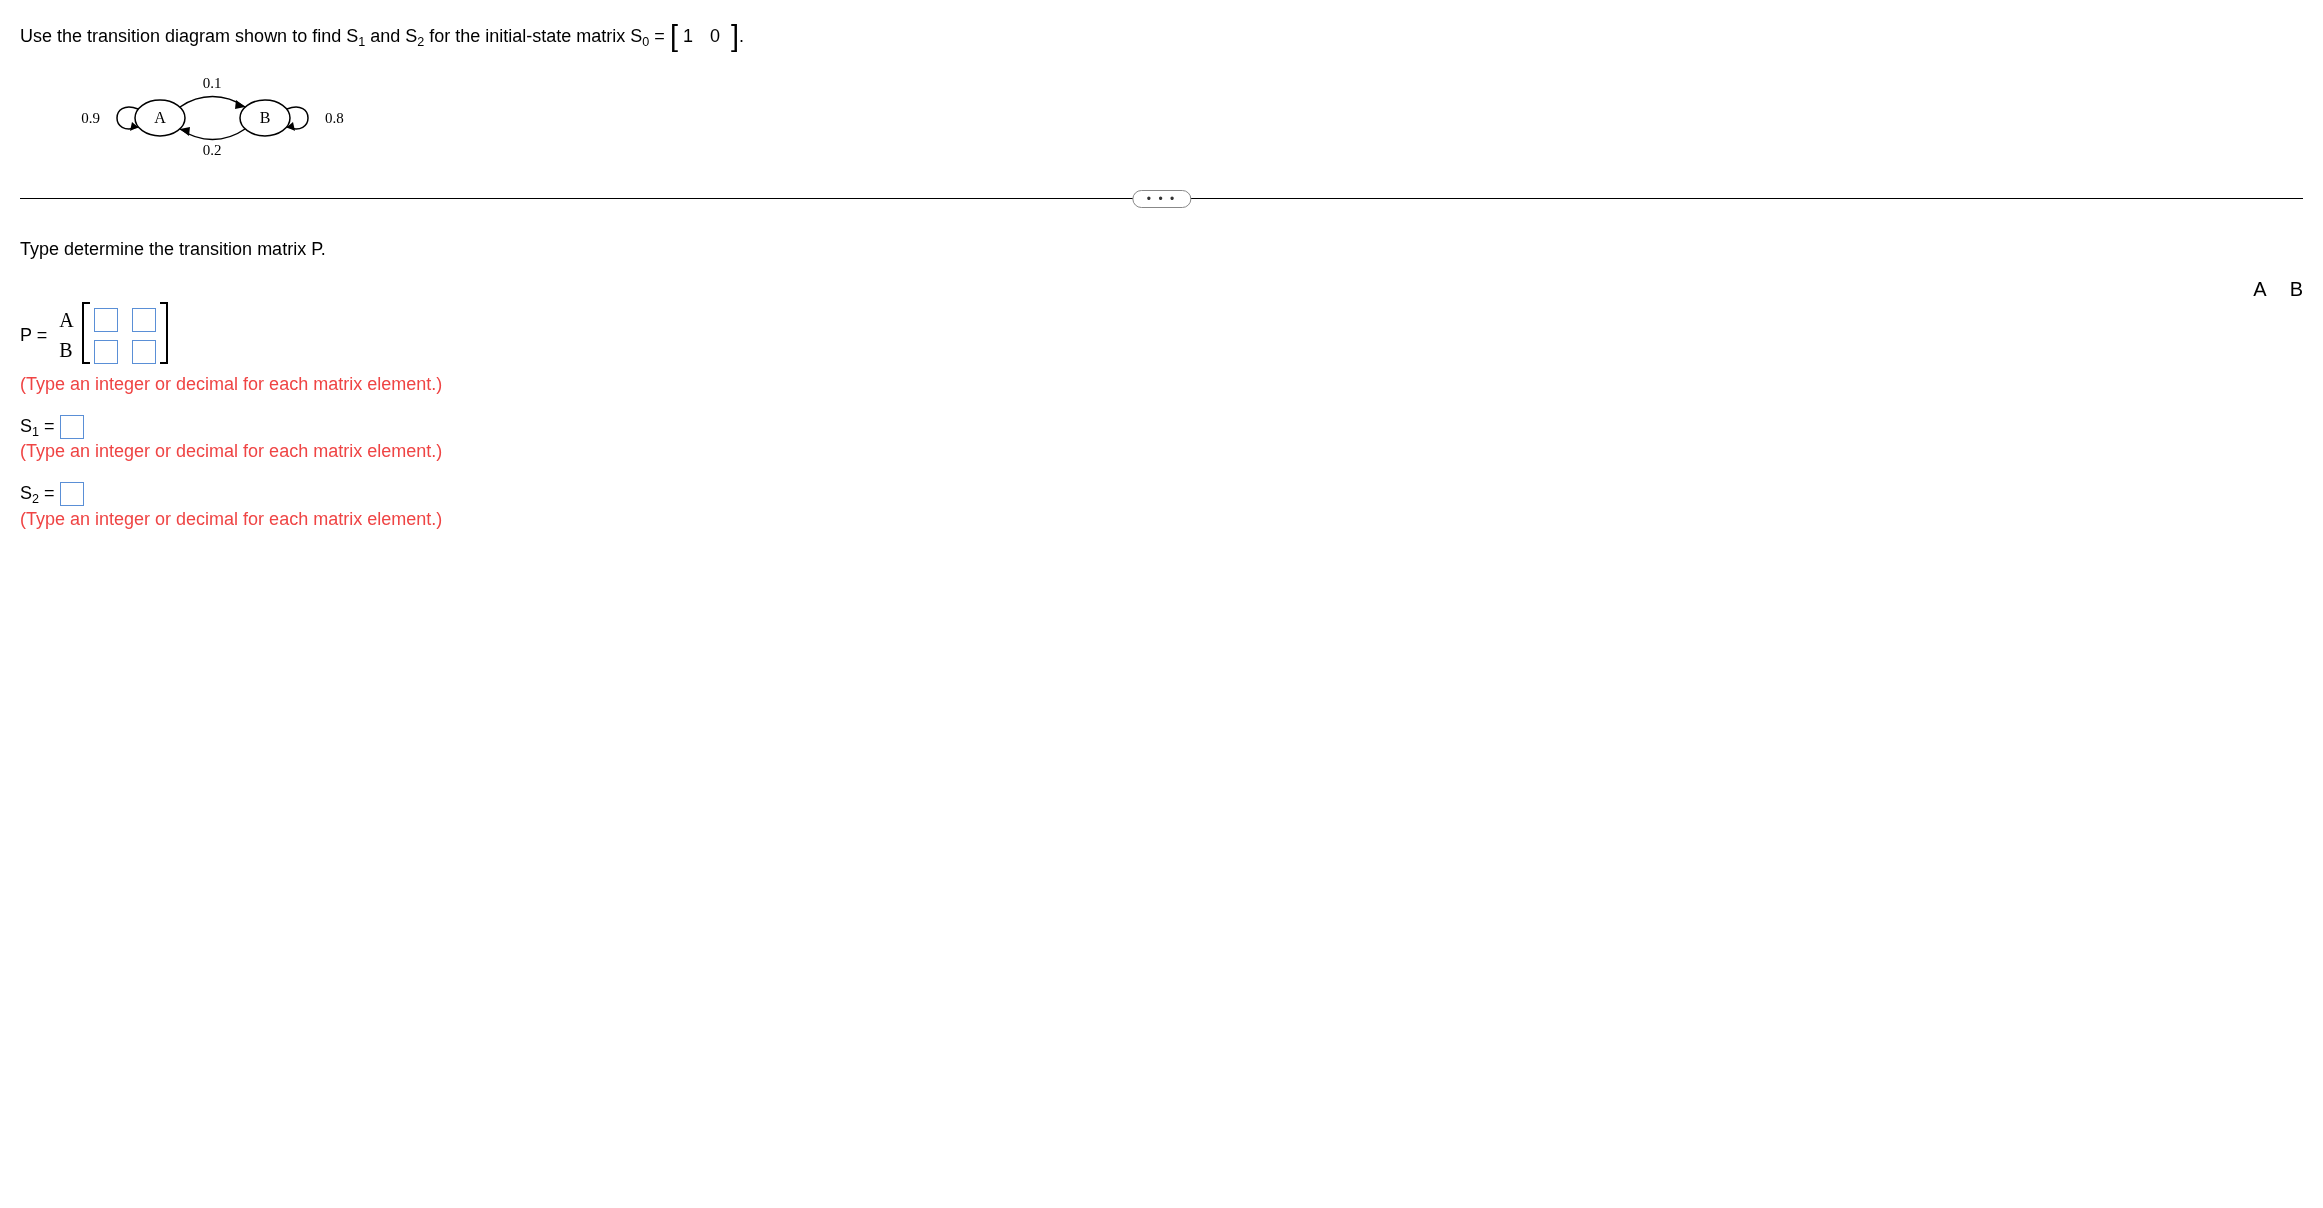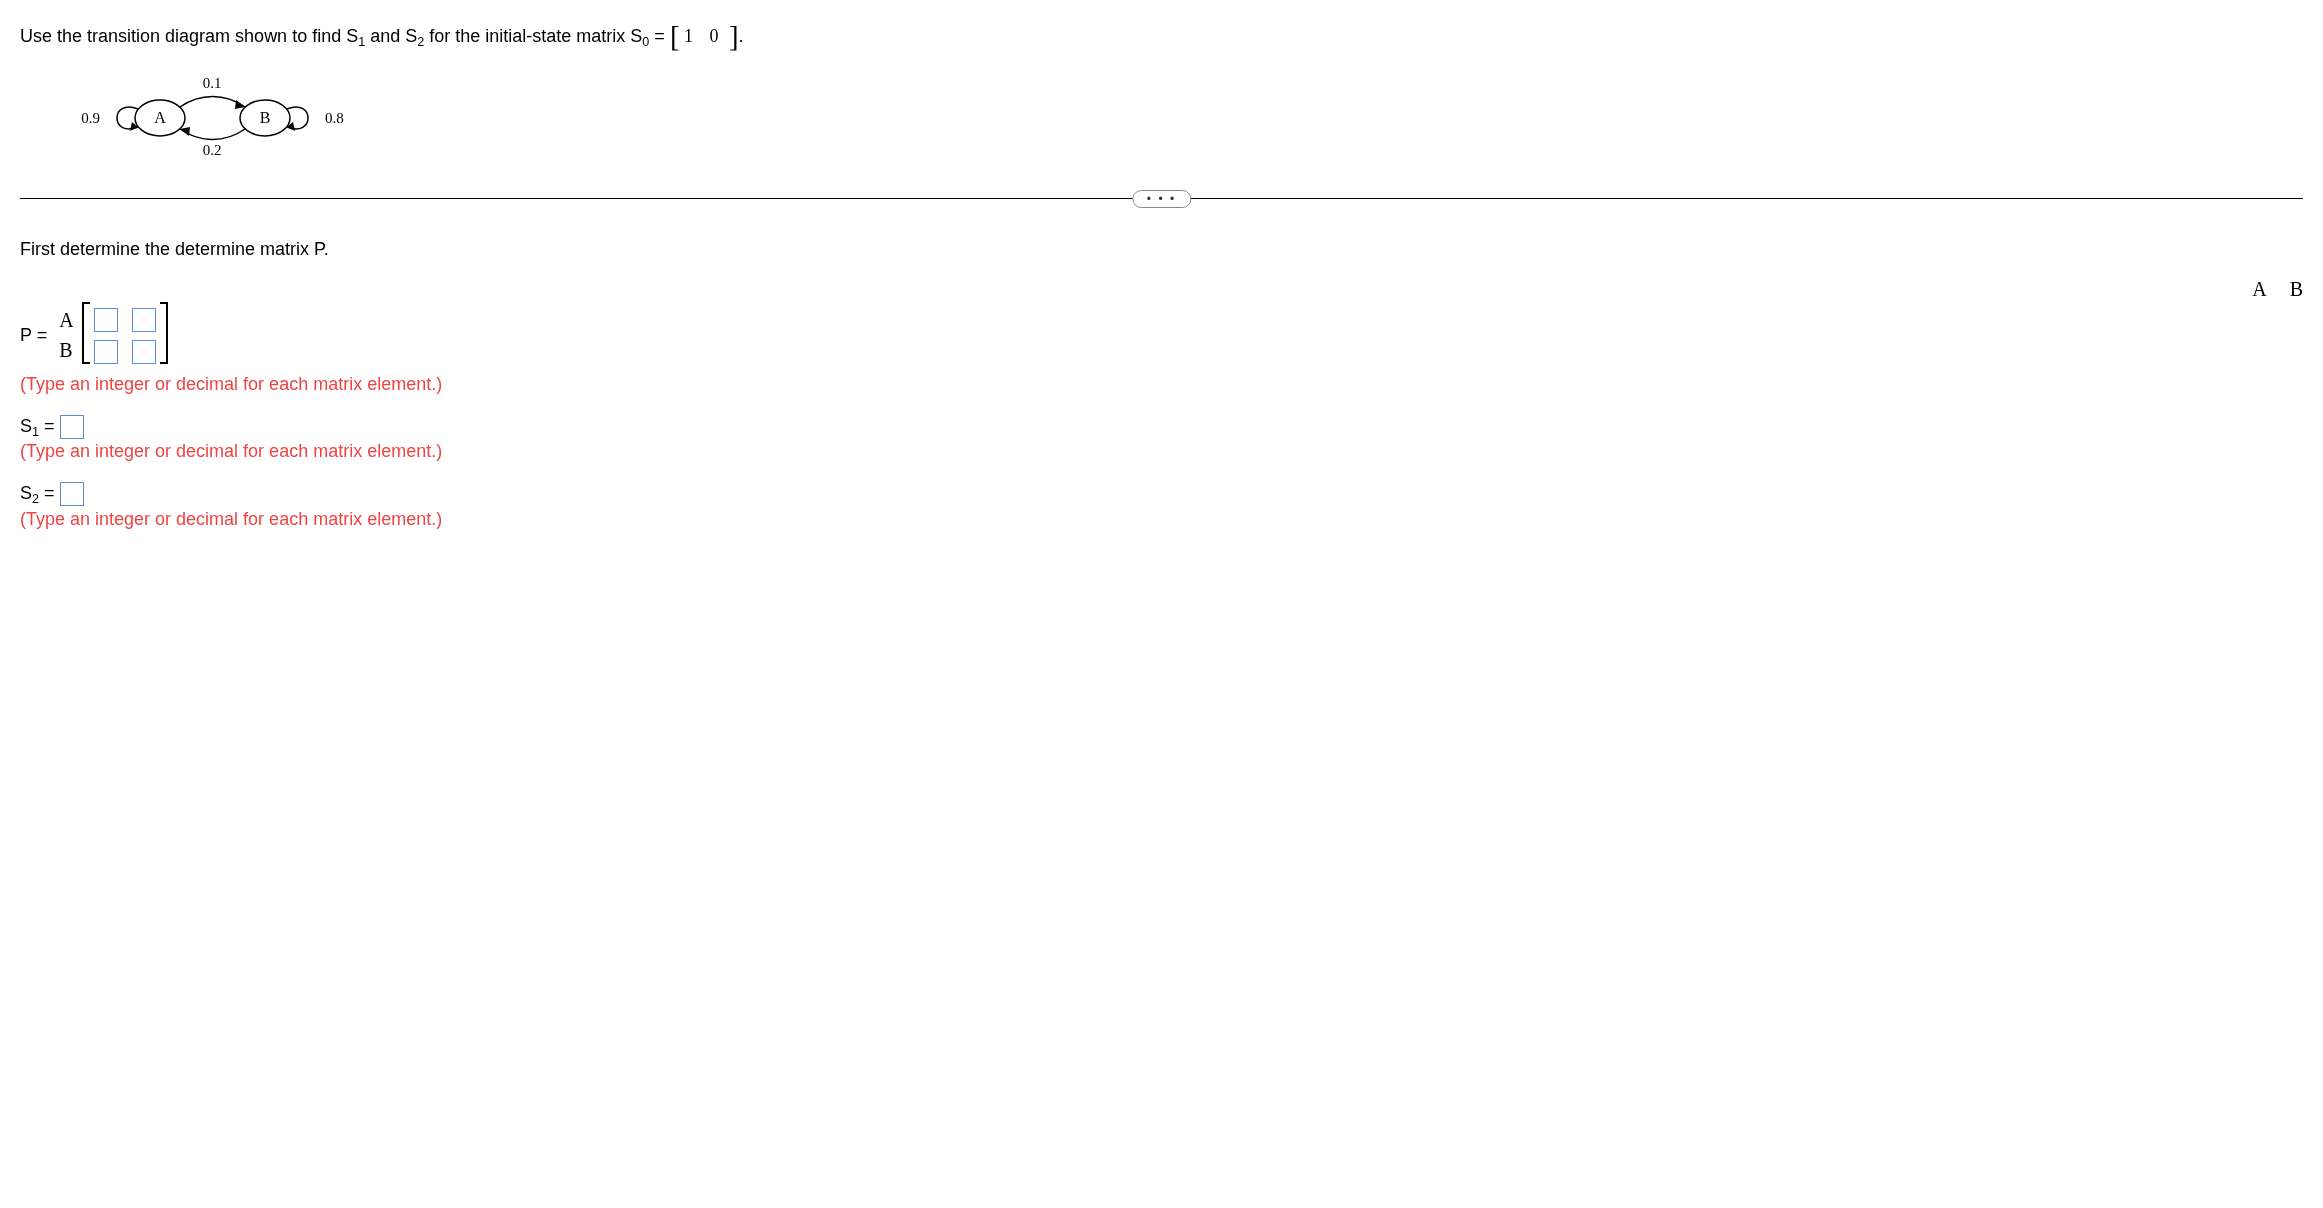--- a/index.html
+++ b/index.html
@@ -87,21 +87,21 @@
     display: inline-block;
     vertical-align: middle;
     font-size: 14px;
     text-align: center;
     padding: 0;
   }
   .eq-line {
     margin-bottom: 2px;
   }
   .serif {
-    font-family: Liberation Serif, serif;
+    font-family: Liberation Sans, sans-serif;
   }
   svg text {
     font-family: 'Times New Roman', serif;
   }
 </style>
 </head>
 <body>
 
 <div class="question-text">
   <span>Use the transition diagram shown to find S</span><span class="sub">1</span><span> and S</span><span class="sub">2</span><span> for the initial-state matrix S</span><span class="sub">0</span><span> = </span><span class="serif"><span style="font-size:1.6em;vertical-align:-0.15em;">[</span> <span style="letter-spacing:6px;">1  0</span> <span style="font-size:1.6em;vertical-align:-0.15em;">]</span></span><span>.</span>
@@ -132,21 +132,21 @@
     <polygon points="130,56 139,63 140,54" fill="#000"></polygon>
     <text x="162" y="82" text-anchor="middle" font-size="15">0.2</text>
   </svg>
 </div>
 
 <div class="divider-container">
   <hr class="divider">
   <span class="dots-pill">• • •</span>
 </div>
 
-<div class="instruction">First determine the determine matrix P.</div>
+<div class="instruction">Type determine the transition matrix P.</div>
 
 <div>
   <div style="margin-left:70px;text-align:right;">
     <span class="serif" style="font-size:20px;margin-right:18px;">A</span>
     <span class="serif" style="font-size:20px;">B</span>
   </div>
   <div class="matrix-block">
     <span style="margin-right:6px;">P =</span>
     <span class="row-labels">
       <span>A</span>

